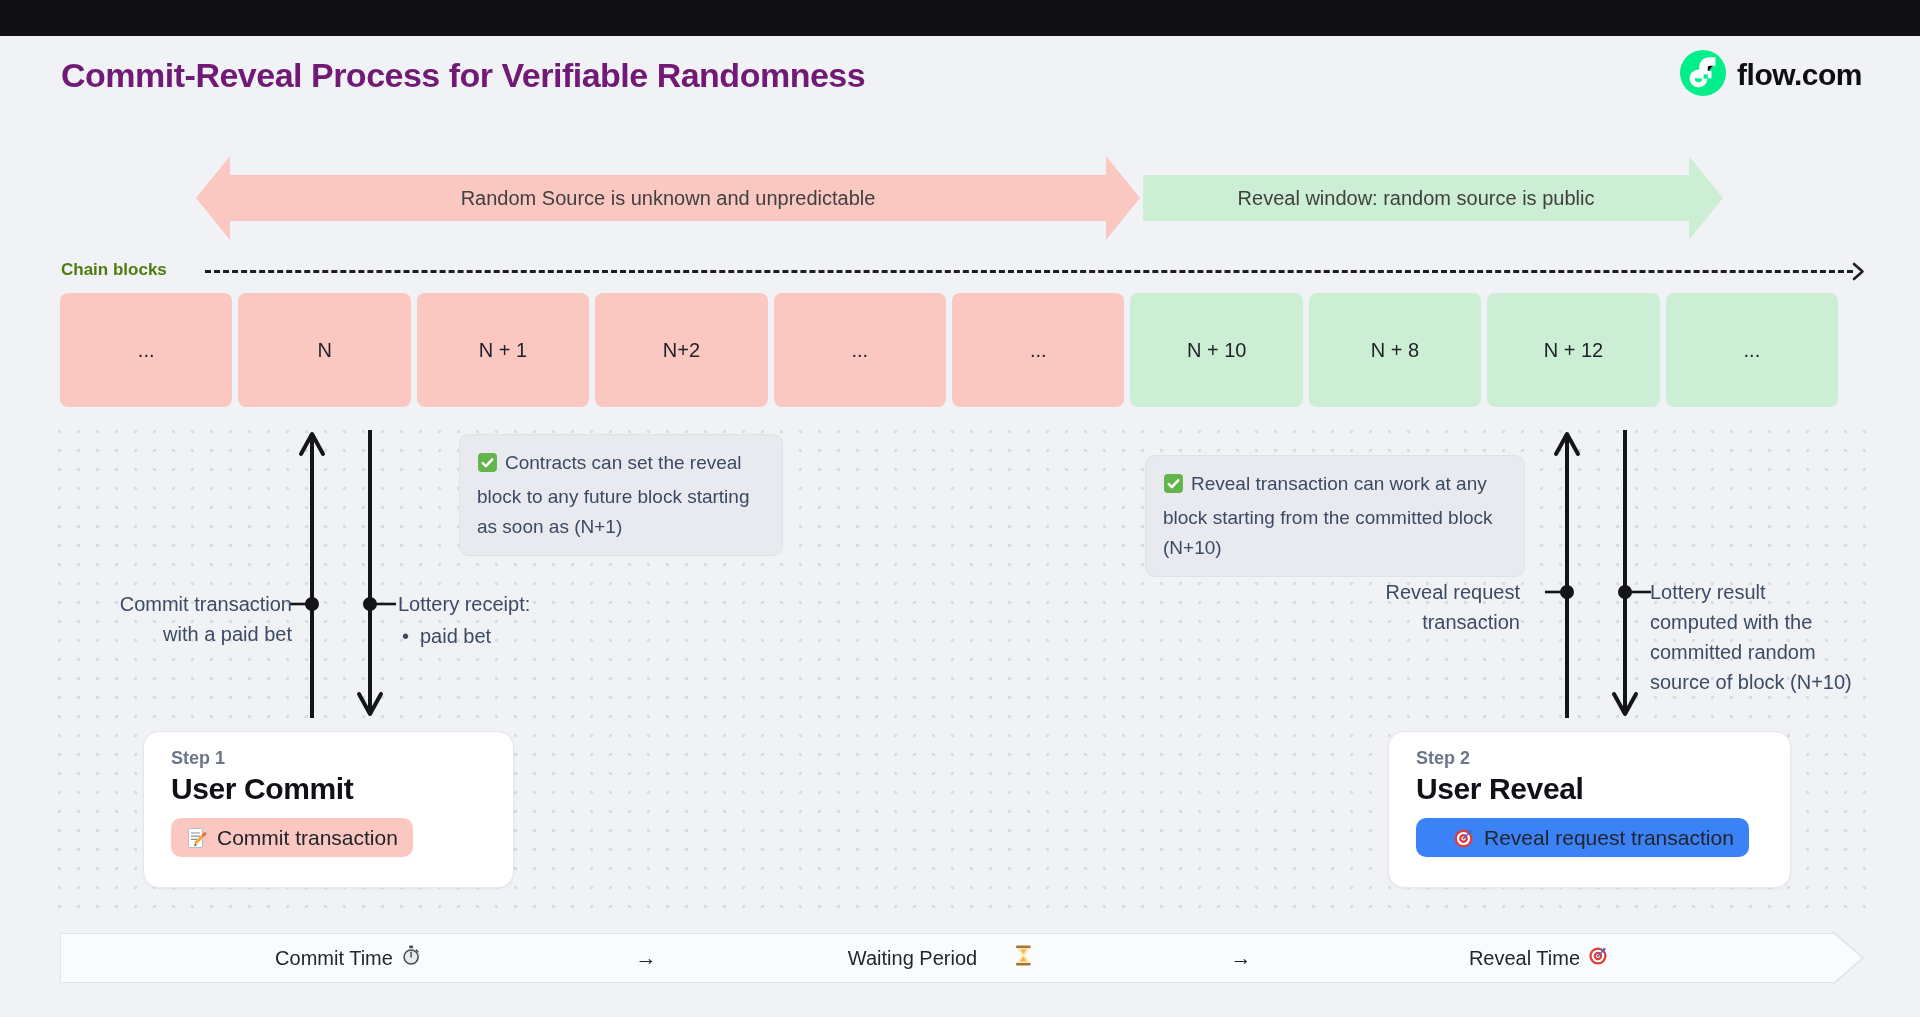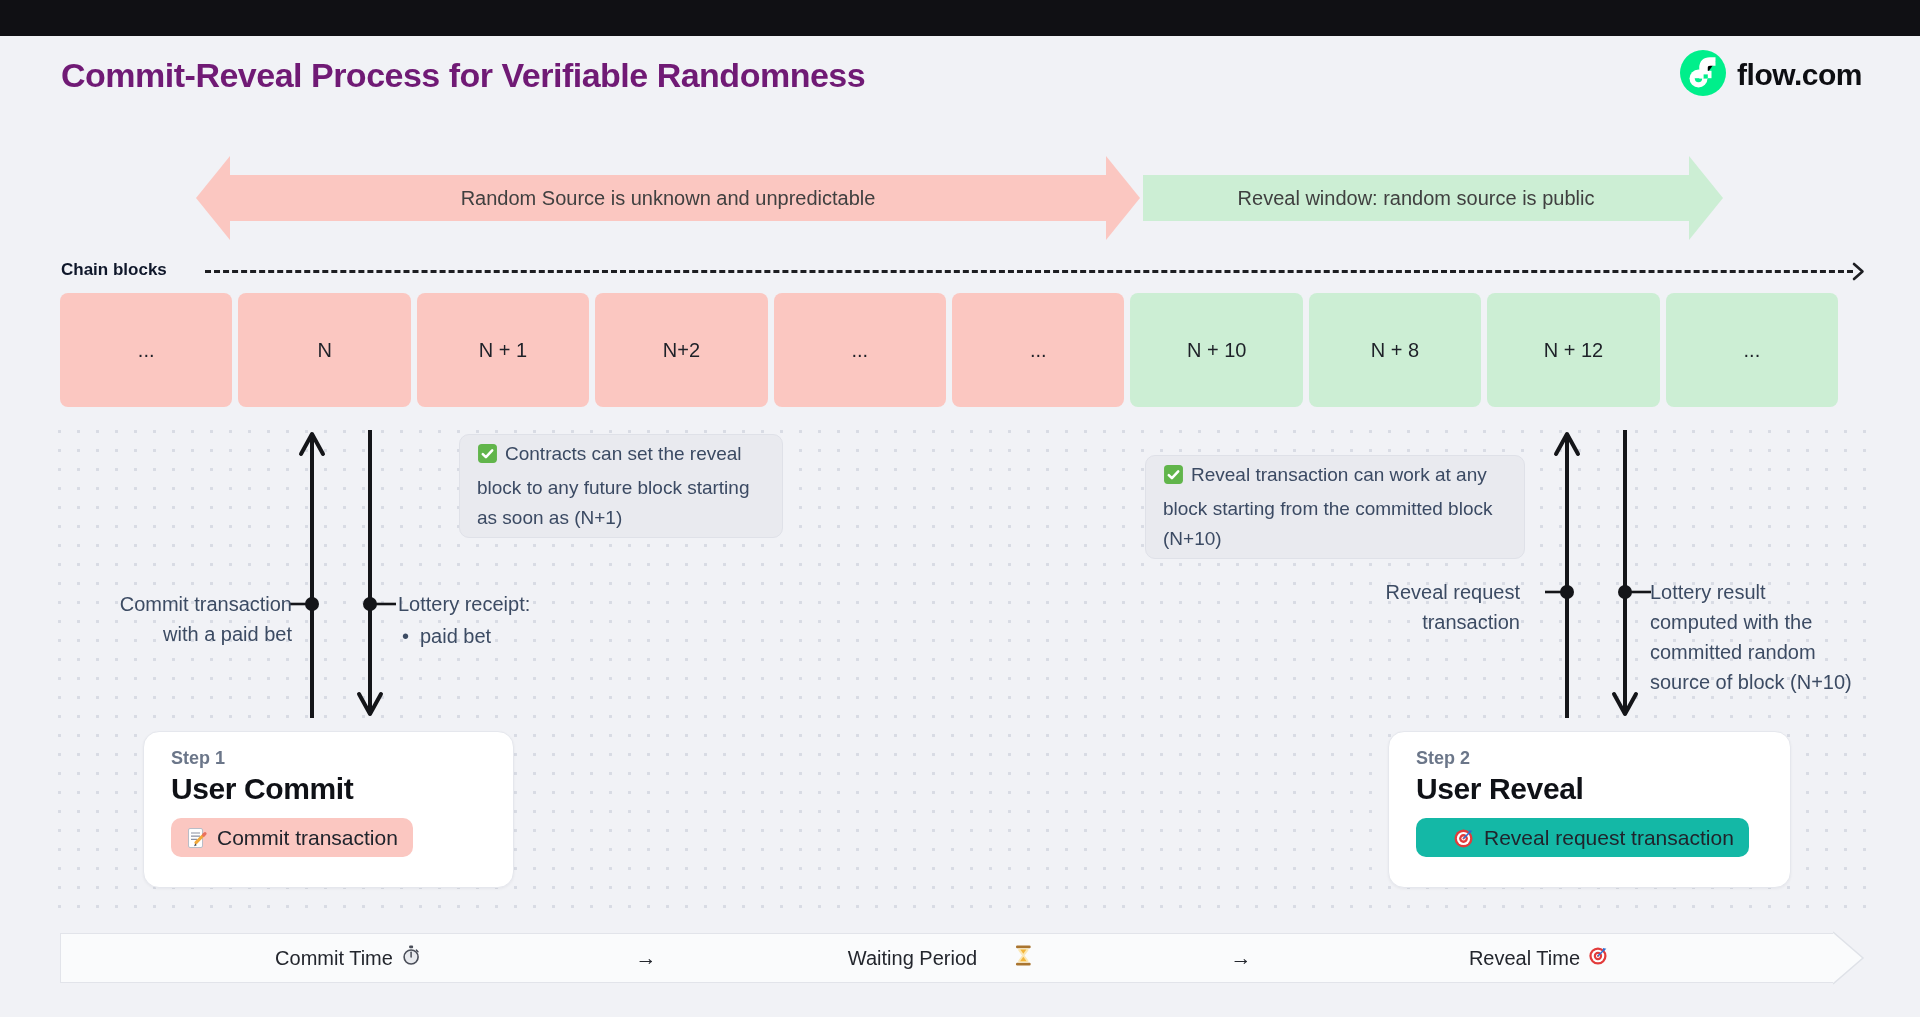--- a/index.html
+++ b/index.html
@@ -19,35 +19,35 @@
   .phase-arrow .body { flex:1; height:46px; display:flex; align-items:center; justify-content:center; font-size:20px; color:#404040; }
   .head { width:34px; height:84px; flex:0 0 34px; }
   .pinkbg { background:#fbc7c1; }
   .greenbg { background:#cceed4; }
   .head-left  { clip-path:polygon(100% 0,100% 100%,0 50%); }
   .head-right { clip-path:polygon(0 0,0 100%,100% 50%); }
   .arrow-unknown { left:196px; width:944px; }
   .arrow-reveal  { left:1143px; width:580px; }
 
   
-  .chain-label { position:absolute; left:61px; top:260px; font-size:17px; font-weight:700; color:#0f172a; }
+  .chain-label { position:absolute; left:61px; top:260px; font-size:17px; font-weight:700; color:#4d7c0f; }
   .chain-dotline { position:absolute; left:205px; top:270px; width:1648px; border-top:3px dashed #1d1e22; }
   .chain-dot-arrowhead { position:absolute; left:1852px; top:262px; }
 
   
   .blocks { position:absolute; left:60px; top:293px; width:1778px; height:114px; display:flex; gap:6px; }
   .block { flex:1; border-radius:8px; display:flex; align-items:center; justify-content:center; font-size:20px; color:#1e2128; }
 
   
   .dot-grid { position:absolute; left:50px; top:422px; width:1820px; height:500px;
     background-image:radial-gradient(#d8dbe4 1.4px, transparent 1.6px); background-size:19px 19px; }
 
   
   .note { position:absolute; background:#e9eaef; border:1px solid #dfe1e8; border-radius:10px;
-    padding:4px 17px; font-size:19px; line-height:30px; color:#3b4a63; }
+    padding:13px 17px; font-size:19px; line-height:30px; color:#3b4a63; }
   .note-commit { left:459px; top:434px; width:324px; }
   .note-reveal { left:1145px; top:455px; width:380px; }
   .note .note-icon { display:inline-block; vertical-align:-4px; margin-right:7px; }
 
   
   .varrows { position:absolute; overflow:visible; }
   .varrows line, .varrows path { stroke:#141519; fill:none; }
 
   
   .anno { position:absolute; font-size:20px; line-height:30px; color:#3c4b63; }
@@ -236,21 +236,21 @@
           <path d="M9.2 16.6 l-1.1 2.6 2.6-1z" fill="#3b3f4a"></path>
         </svg>
       </span>
       <span>Commit transaction</span>
     </div>
   </div>
 
   <div class="step-card card-reveal">
     <div class="step-kicker">Step 2</div>
     <div class="step-title">User Reveal</div>
-    <div class="pill" style="background:#14b8a6;padding-left:37px;">
+    <div class="pill" style="background:#3b82f6;padding-left:37px;">
       <span class="pill-icon">
         <svg width="22" height="22" viewBox="0 0 22 22">
           <circle cx="10.5" cy="11.5" r="9" fill="#e23b3b"></circle>
             <circle cx="10.5" cy="11.5" r="6.6" fill="#ffffff"></circle>
           <circle cx="10.5" cy="11.5" r="4.4" fill="#e23b3b"></circle>
             <circle cx="10.5" cy="11.5" r="2.1" fill="#ffffff"></circle>
           <circle cx="10.5" cy="11.5" r="1" fill="#e23b3b"></circle>
           <path d="M10.5 11.5 L17 5" stroke="#2f6fd0" stroke-width="1.6"></path>
           <path d="M15.7 3.2 l3.6 .6 -2.5 2.6 -1.1-.6z" fill="#2f6fd0"></path>
         </svg>

